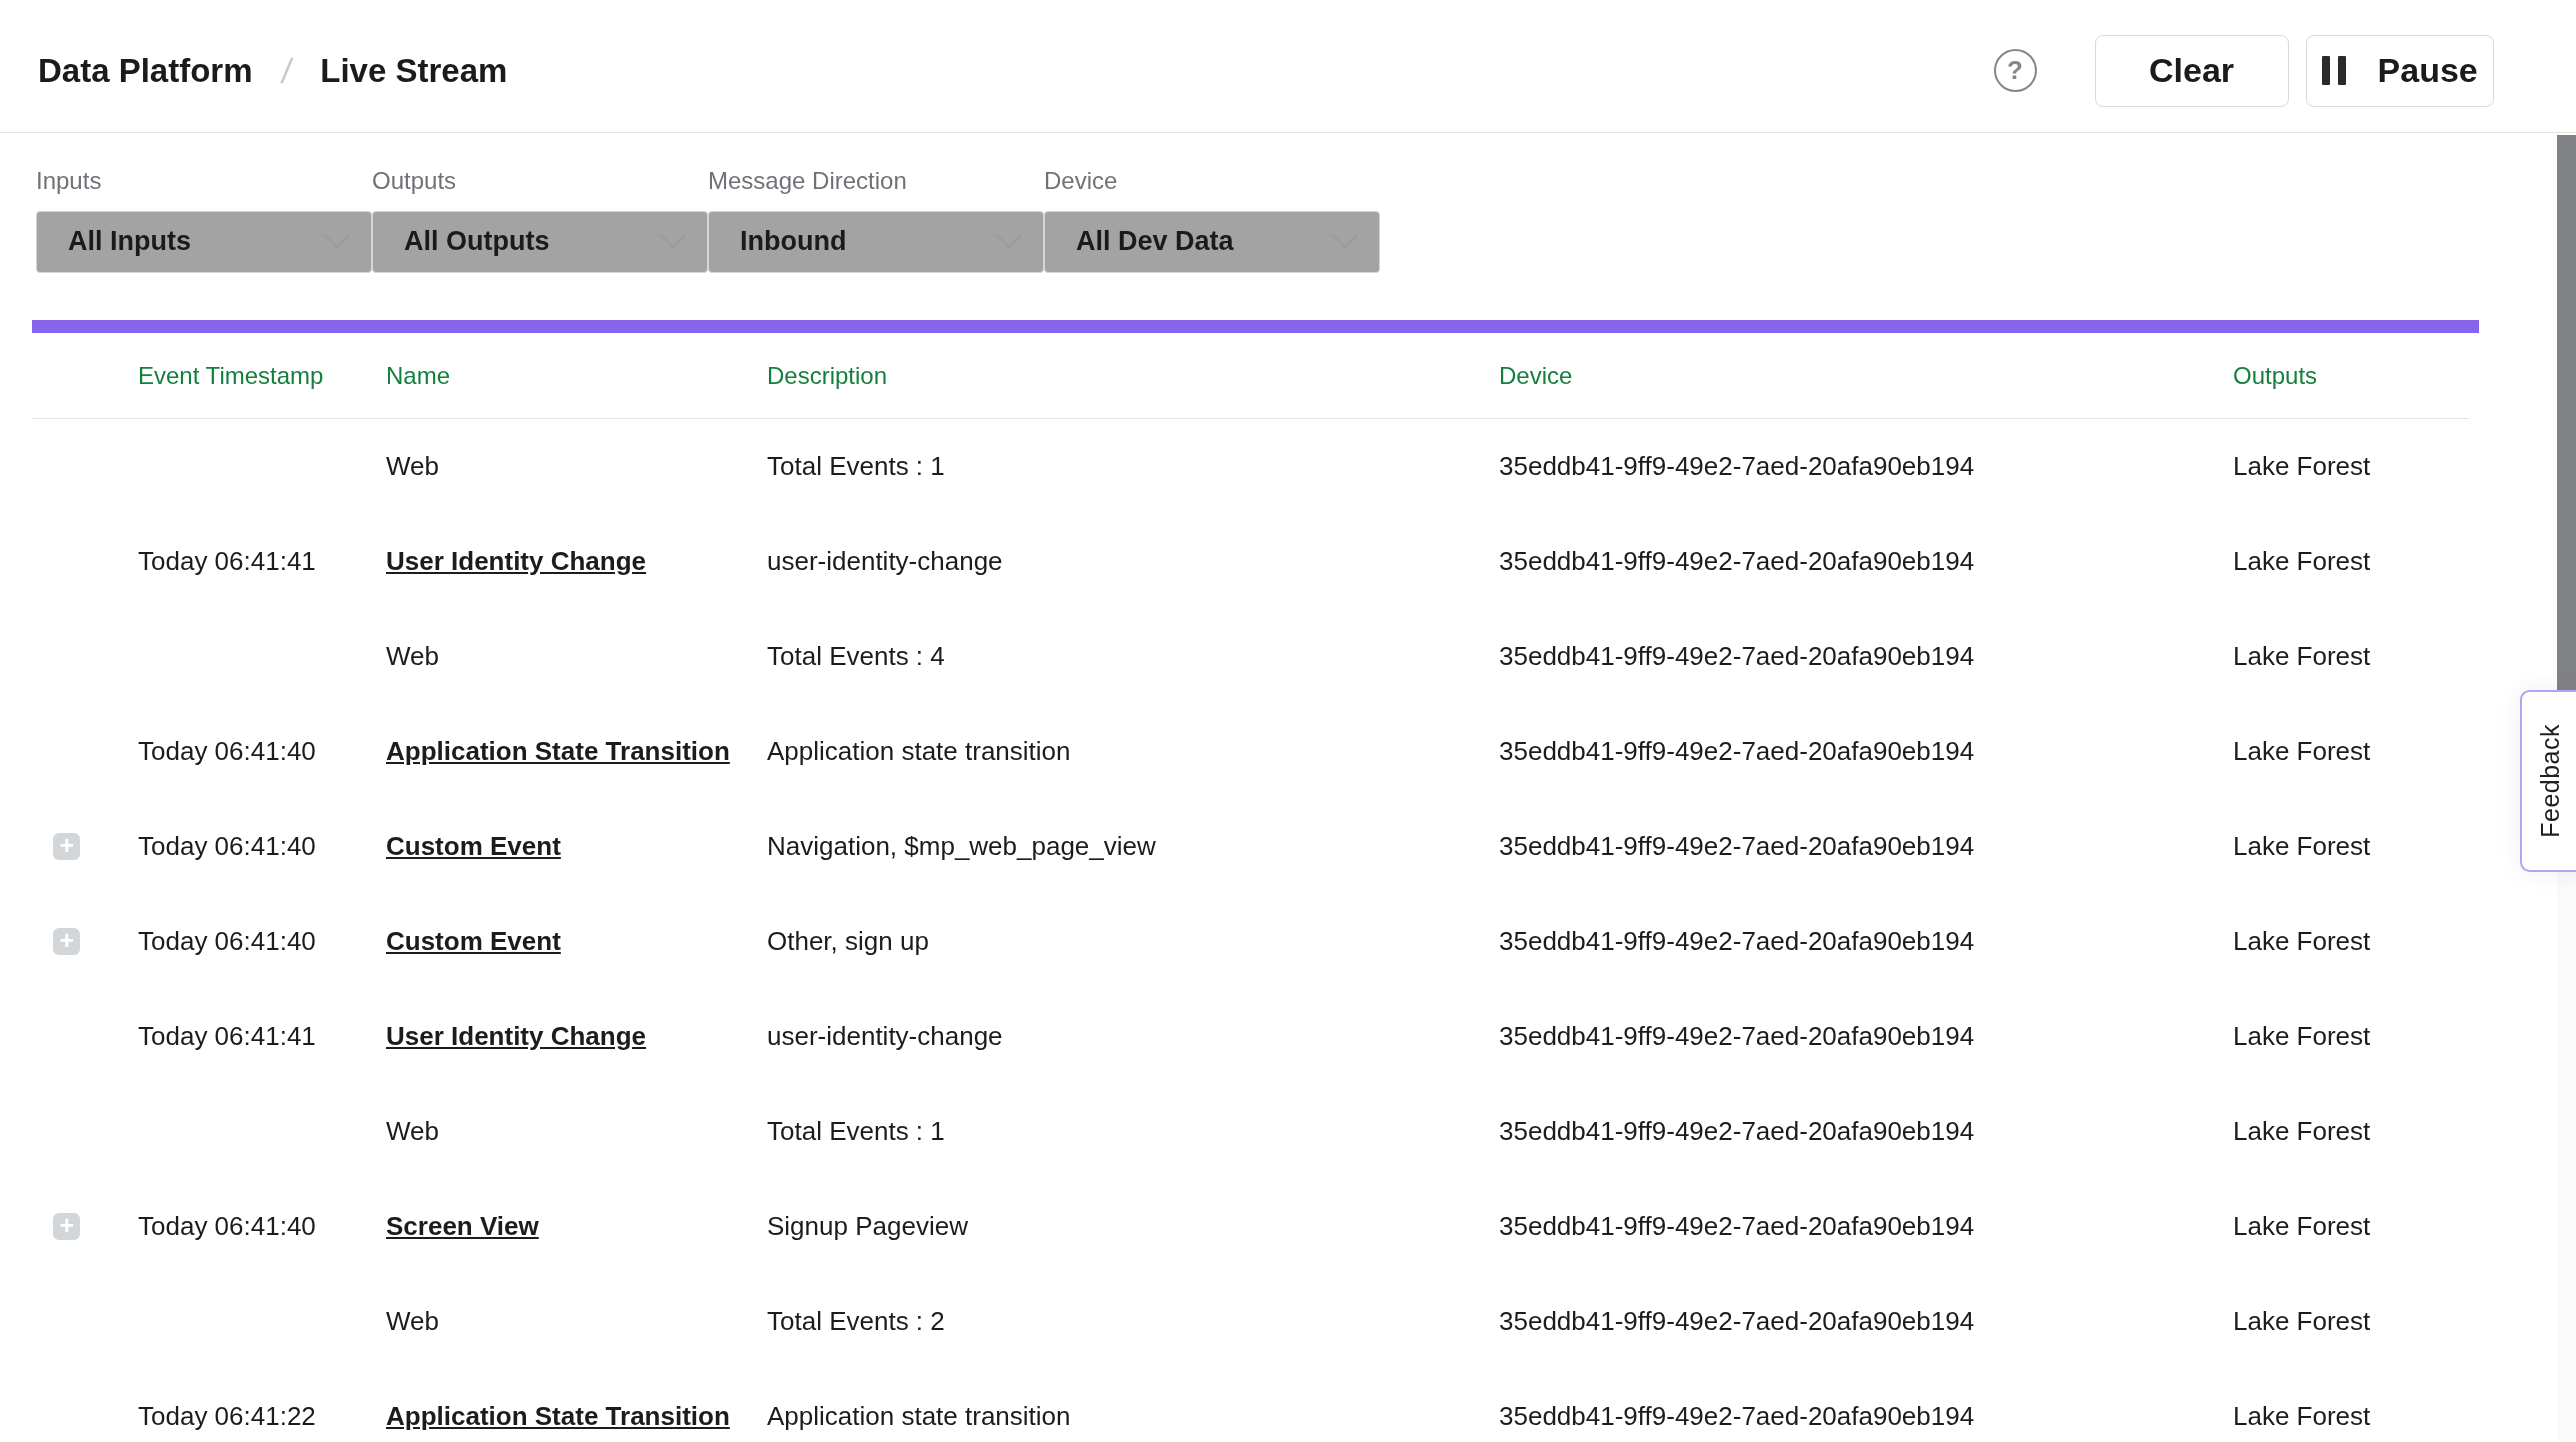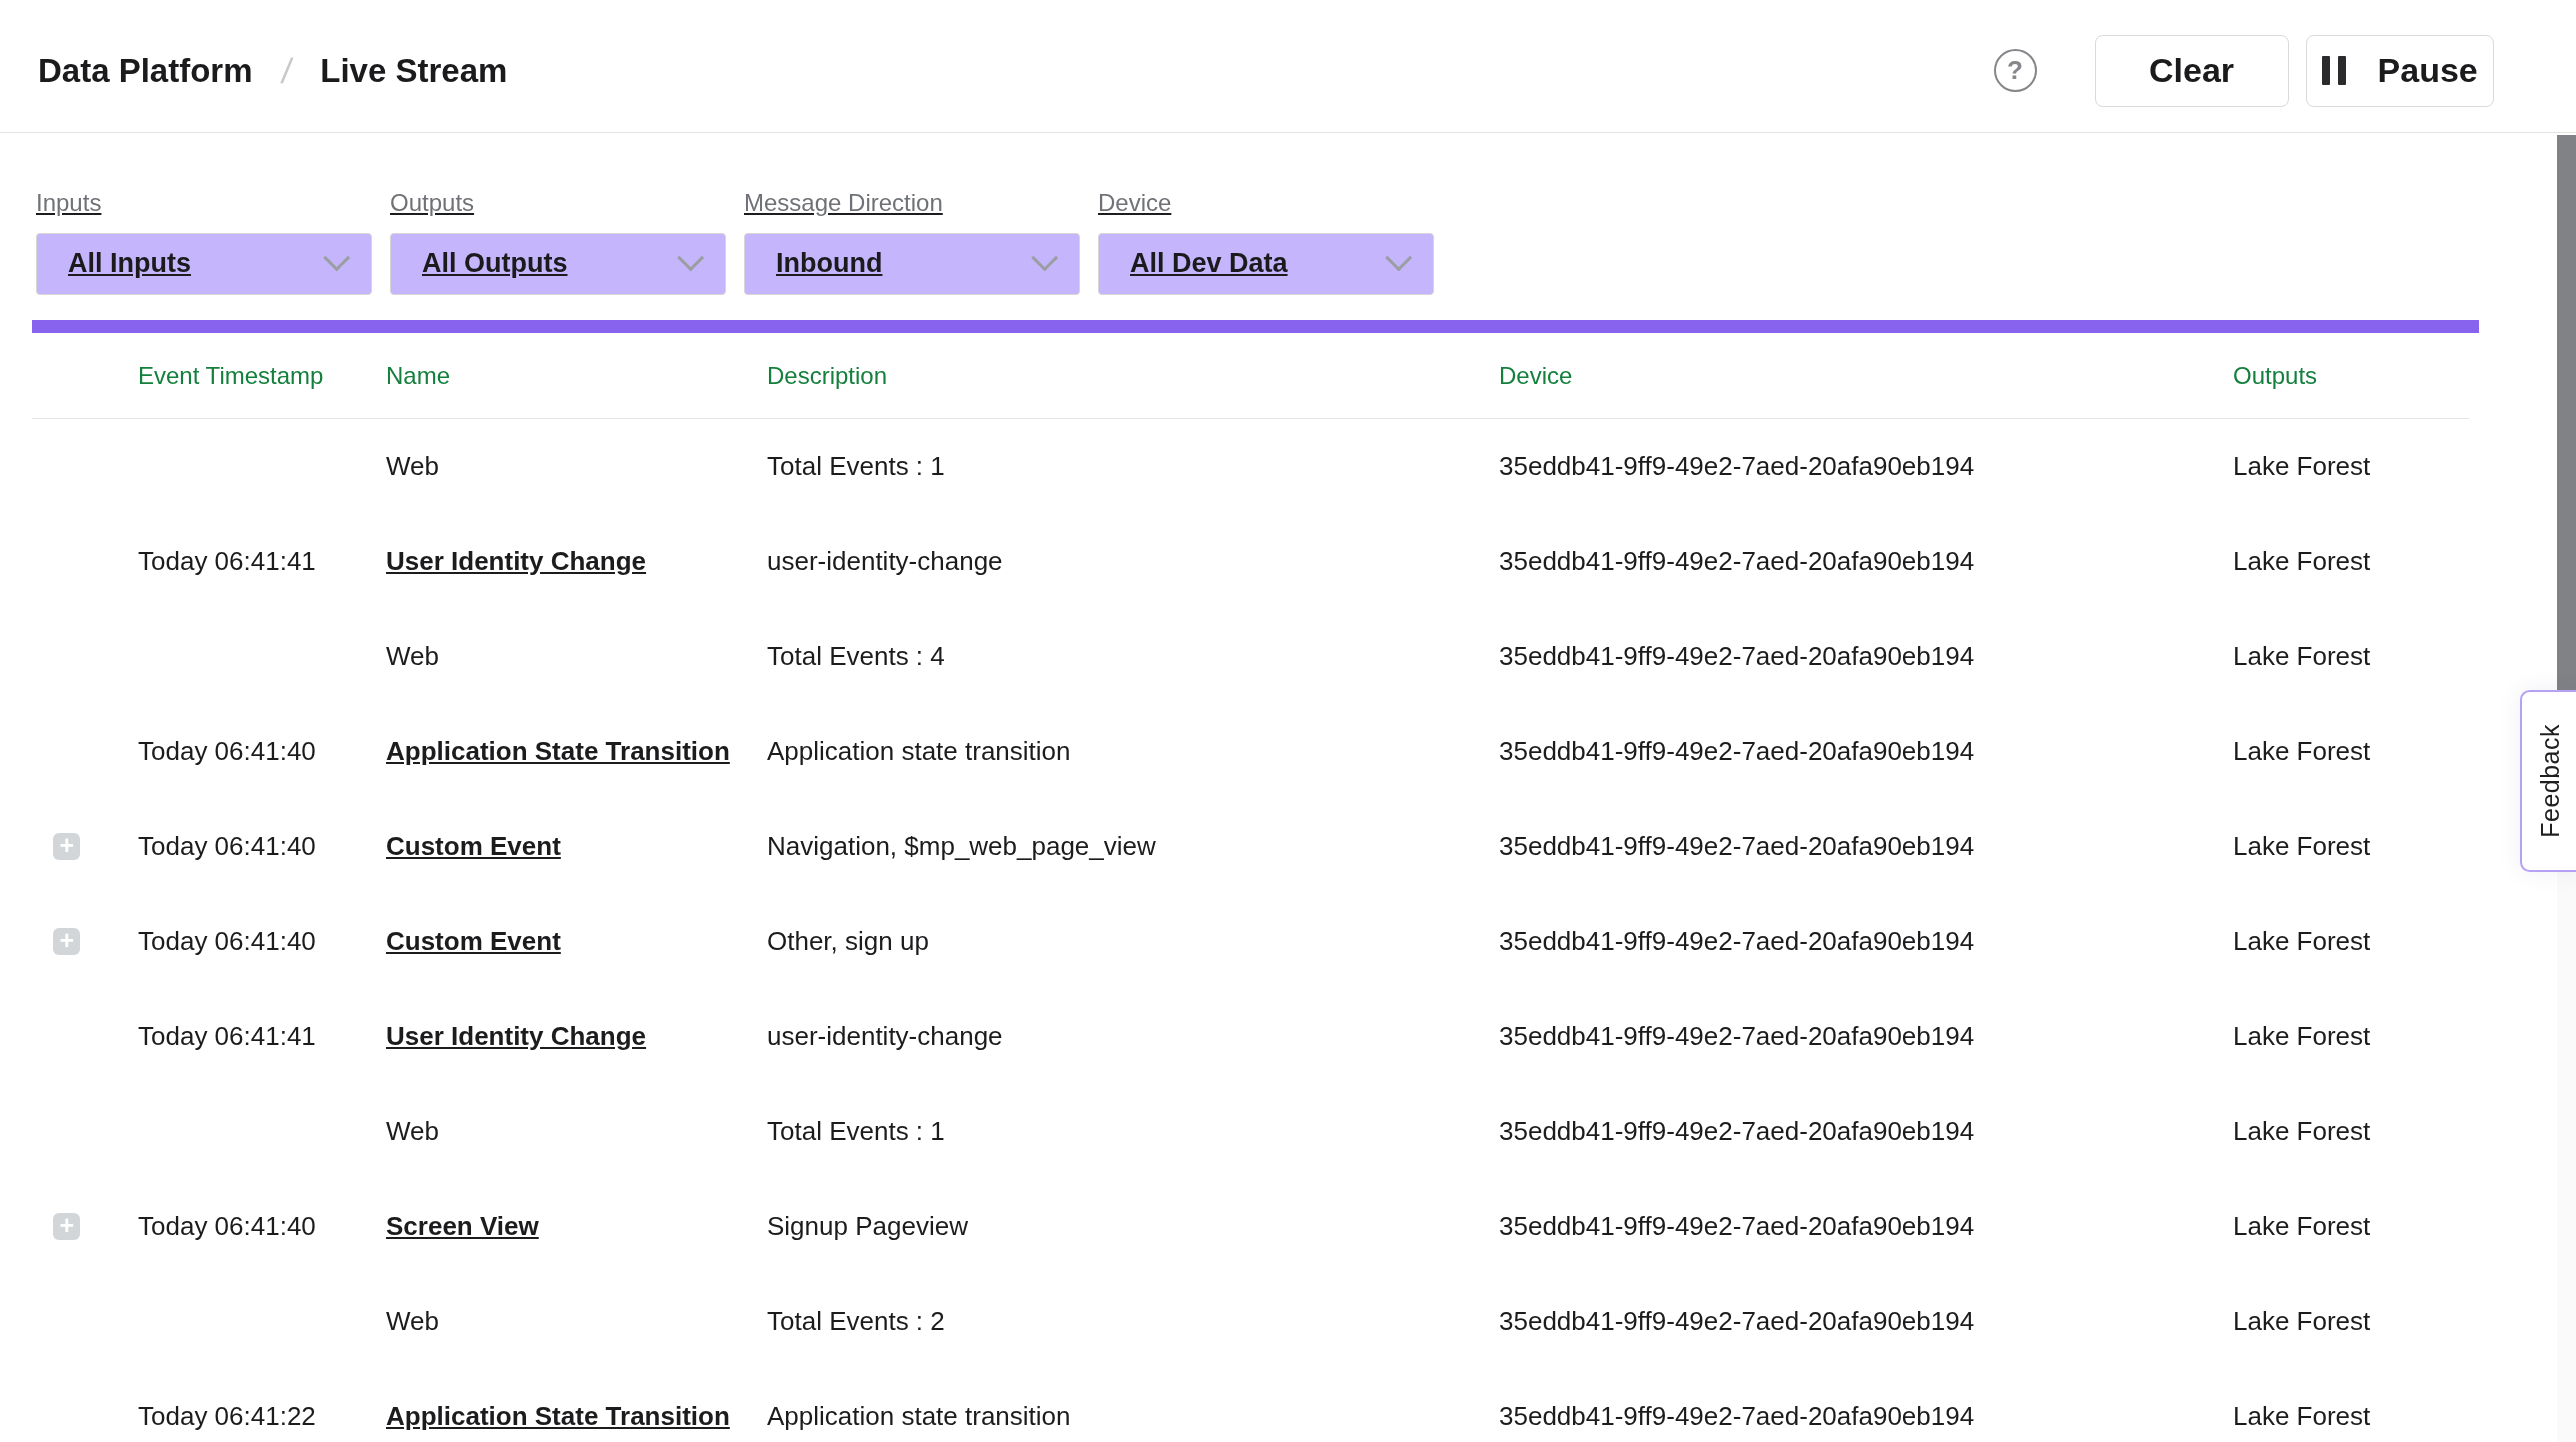--- a/index.html
+++ b/index.html
@@ -20,25 +20,25 @@
                  align-items:center; justify-content:center; margin-right:58px; cursor:pointer; }
   .btn { height:72px; border:1.9px solid #d9d9d7; border-radius:7.8px; background:#fff;
          display:flex; align-items:center; justify-content:center; font-size:34px;
          font-weight:700; color:#1b1b1d; cursor:pointer; }
   .btn-clear { width:194px; margin-right:17.5px; }
   .btn-pause { width:188px; column-gap:32px; }
   .pause-glyph { display:inline-flex; column-gap:7.8px; }
   .pause-glyph i { display:block; width:7.8px; height:29px; background:#2b2b2d; border-radius:1px; }
 
   
-  .filters { position:absolute; left:36px; top:189px; display:flex; column-gap:18px;text-decoration:underline; }
+  .filters { position:absolute; left:36px; top:167px; display:flex; column-gap:0; }
   .filter { display:flex; flex-direction:column; }
   .filter-label { font-size:24px; color:#6f7276; margin-bottom:15.5px; }
   .select { width:336px; height:62px; border:1.9px solid #d6d6d4; border-radius:3.9px;
-            background:#c4b5fd; display:flex; align-items:center; padding:0 25px 0 31px;
+            background:#a3a3a3; display:flex; align-items:center; padding:0 25px 0 31px;
             cursor:pointer; }
   .select .value { font-size:27px; font-weight:700; color:#1b1b1d; }
   .chevron { margin-left:auto; width:19.4px; height:19.4px; border-right:3.9px solid #9b9ea1;
              border-bottom:3.9px solid #9b9ea1; transform:rotate(45deg) translate(-3.9px,-3.9px); }
 
   
   .accent-bar { position:absolute; left:32px; top:320px; width:2447px; height:12.6px;
                 background:#8763ee; }
 
   

